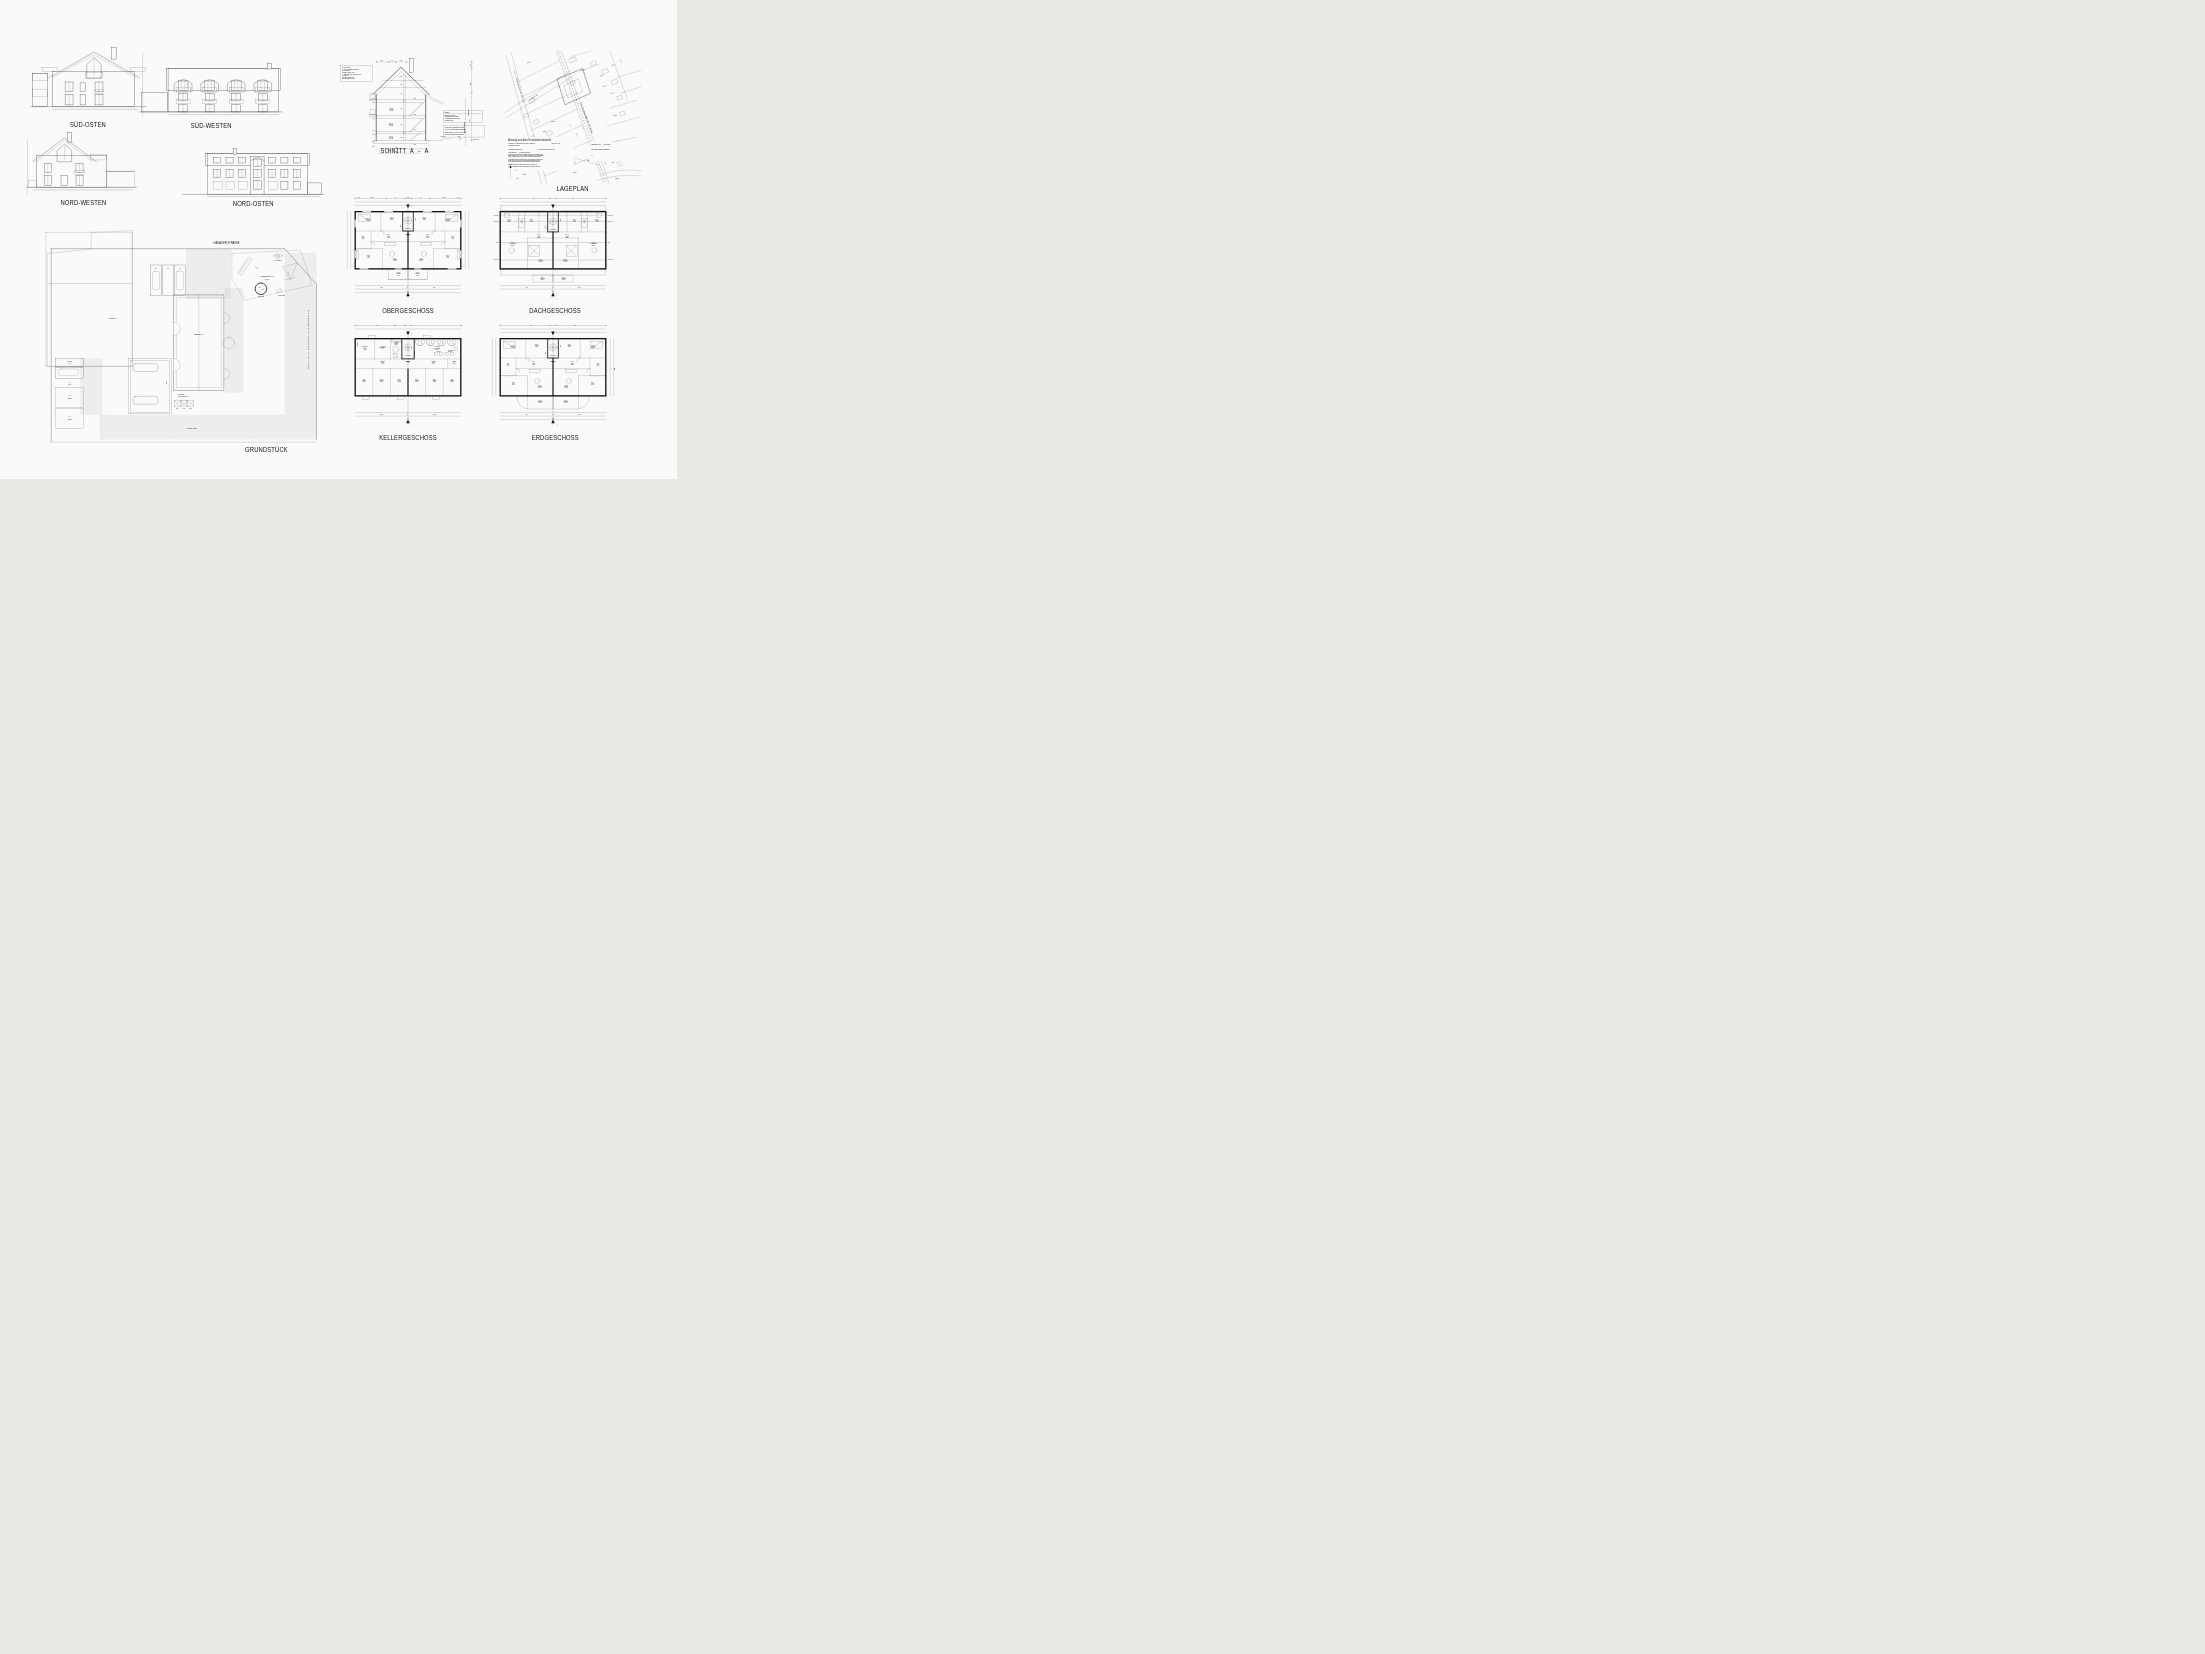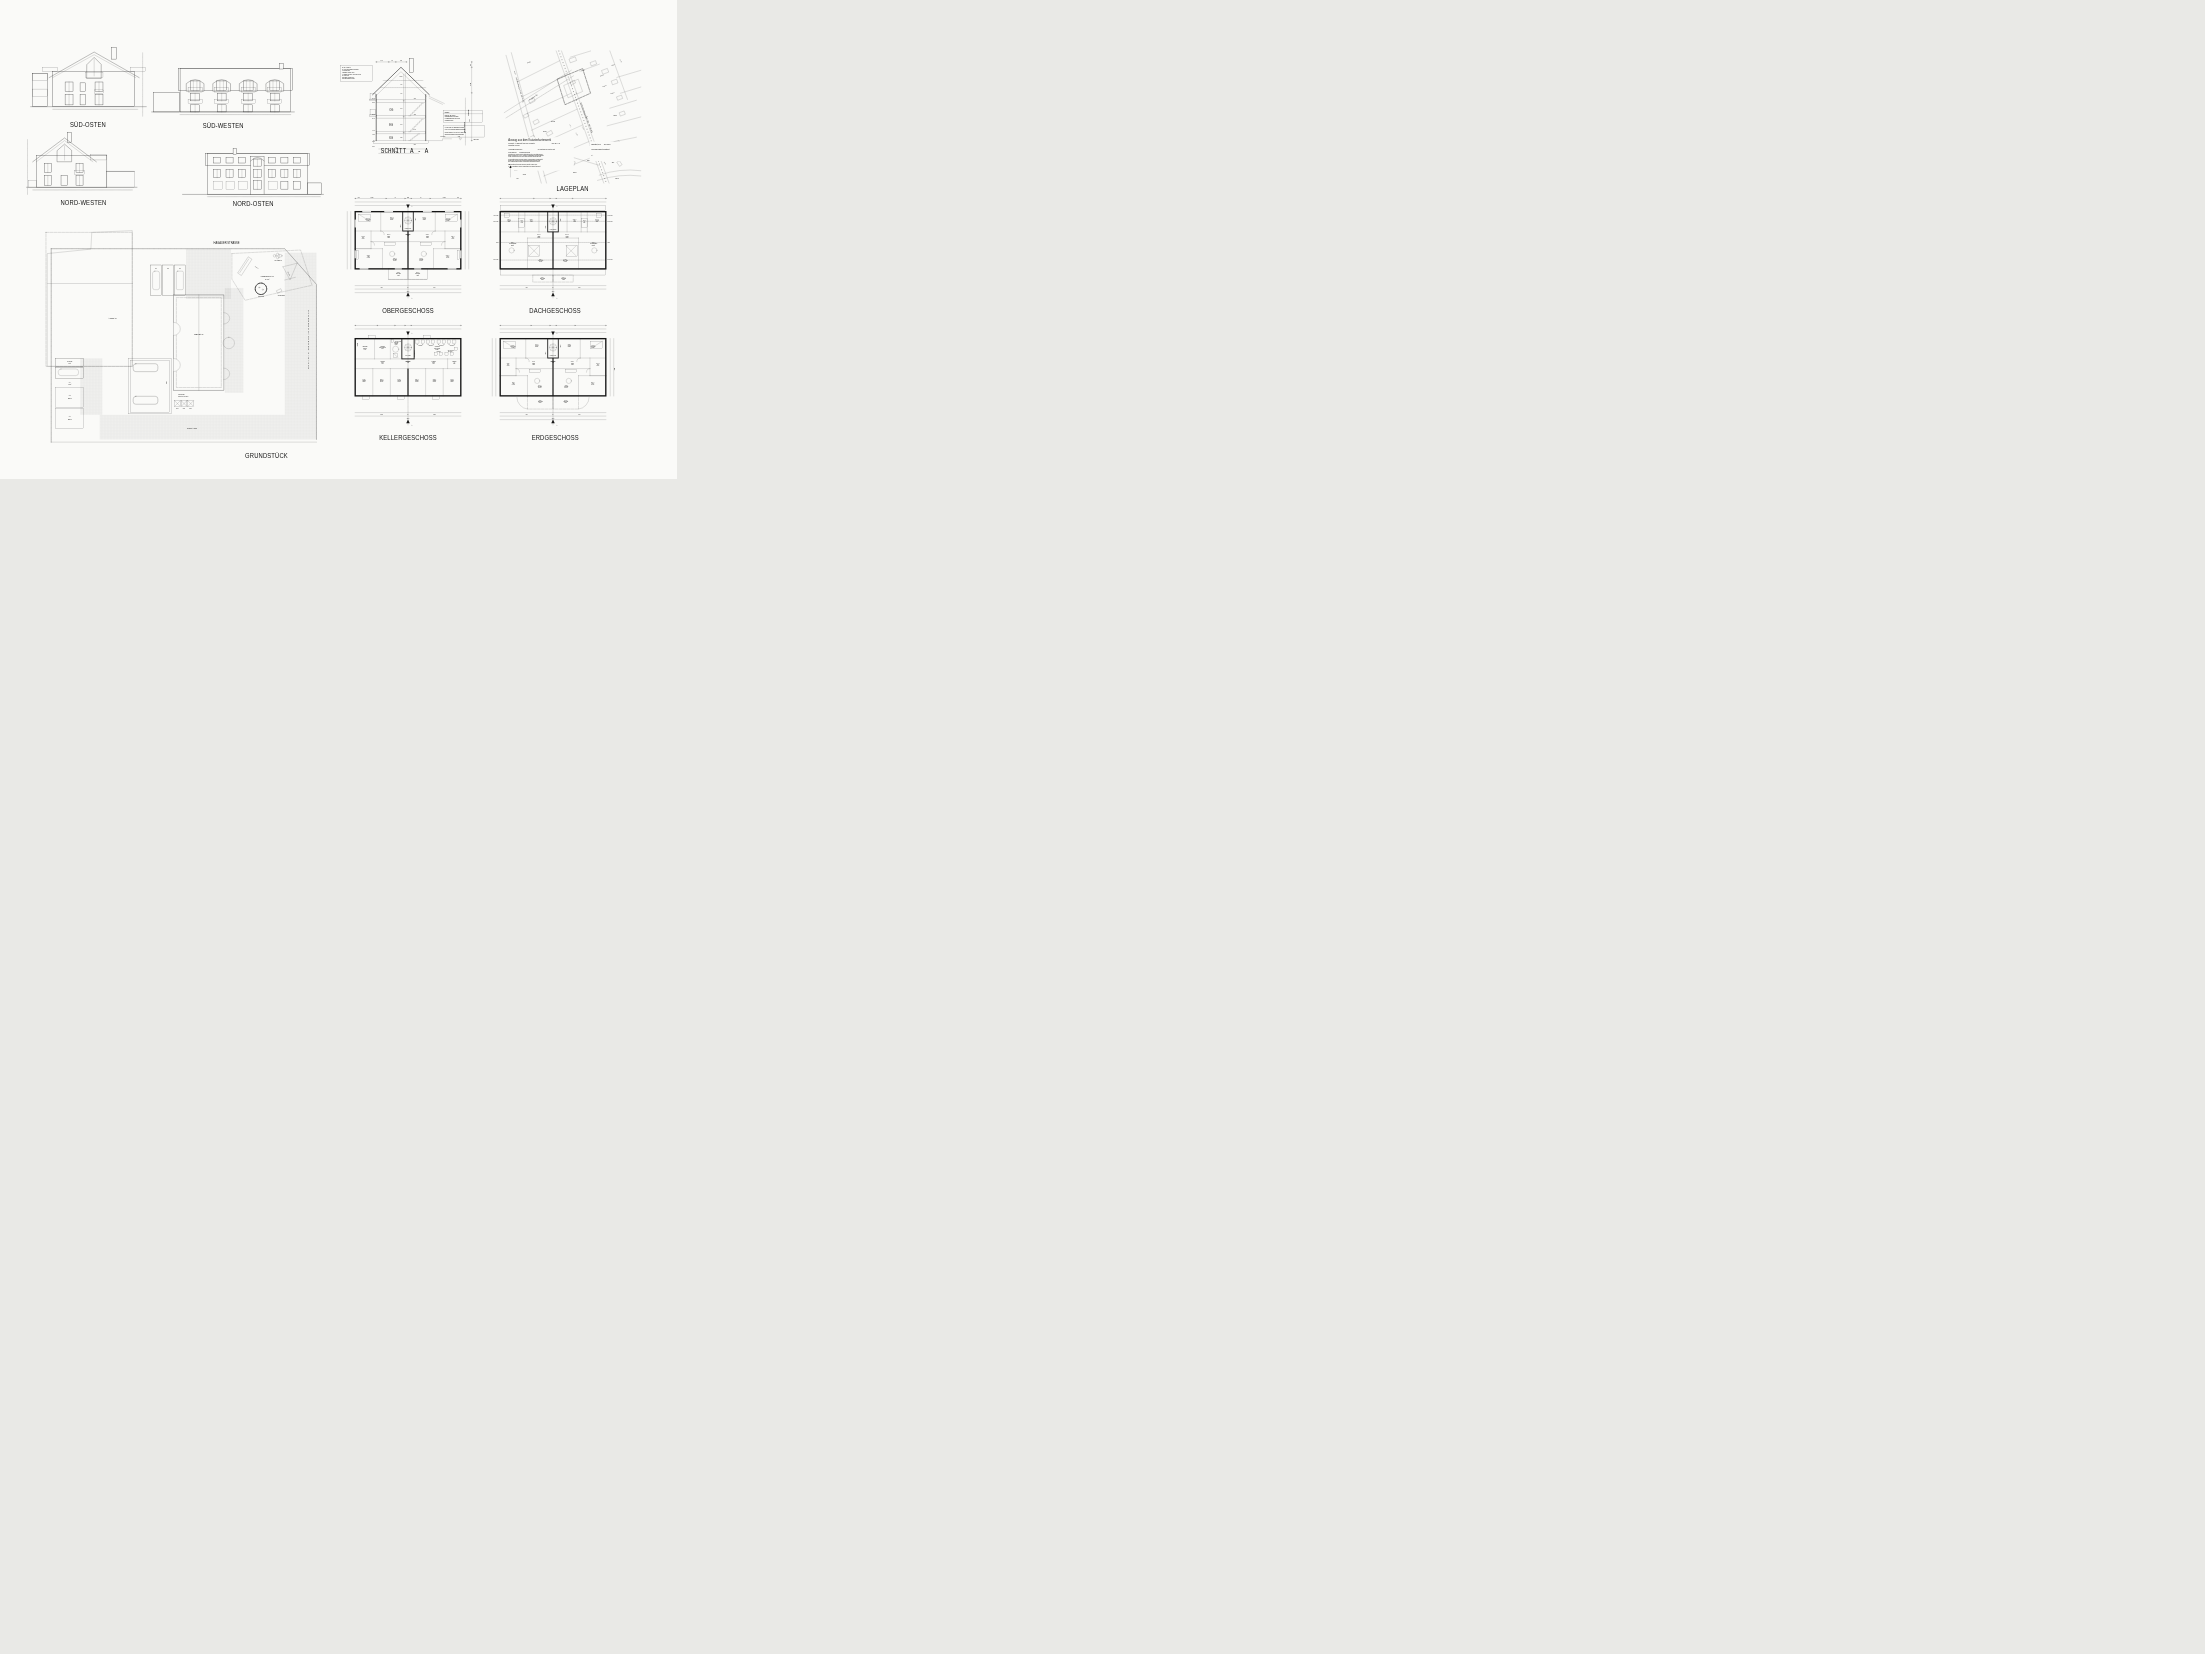--- a/index.html
+++ b/index.html
@@ -4,21 +4,21 @@
 <style>
   html,body{margin:0;padding:0;background:#e9e9e6;}
   .sheet{position:relative;width:677px;height:479px;background:#fafaf8;overflow:hidden;
          font-family:"Liberation Sans",sans-serif;color:#1d1d1d;}
   figure.panel{position:absolute;margin:0;padding:0;}
   svg{display:block;overflow:visible;}
   figcaption{display:flex;justify-content:center;margin-top:0.9px;}
   .cap{font-size:7.5px;font-weight:400;letter-spacing:0.2px;color:#111;
        transform:scaleX(.78);transform-origin:center;white-space:nowrap;}
   figcaption.schn{position:absolute;left:12.3px;top:92px;width:106px;font-family:Liberation Mono, monospace;}
-  figcaption.grund{position:absolute;left:175px;top:224px;width:106px;}
+  figcaption.grund{position:absolute;left:175px;top:218px;width:106px;}
   
   .ln{fill:none;stroke:#2e2e2e;stroke-width:.7;stroke-linecap:square;}
   .th{stroke-width:.35;}
   .md{stroke-width:.5;}
   .w2{stroke-width:1.4;}
   .wall{fill:none;stroke:#161616;stroke-width:3.1;}
   .wall2{fill:none;stroke:#161616;stroke-width:1.9;}
   .dash{stroke-dasharray:3 1.8;}
   .ldash{stroke-dasharray:6 3;}
   .dd{stroke-dasharray:7 2 1.4 2;}
@@ -98,21 +98,21 @@
     <rect x="120" y="112" width="12" height="24" class="ln"></rect>
     <rect x="154" y="112" width="18" height="24" class="ln"></rect>
           <line x1="163" y1="112" x2="163" y2="136" class="ln th"></line>
   </g>
 </svg>
 <figcaption>
         <span class="cap">SÜD-OSTEN</span>
       </figcaption>
 </figure>
 
-<figure class="panel" style="left:150px;top:49px;width:146px;height:84px">
+<figure class="panel" style="left:138px;top:49px;width:146px;height:84px">
 <svg viewBox="0 0 330 160" width="146" height="71">
   <g>
     <line x1="4" y1="142" x2="326" y2="142" class="ln"></line>
     <line x1="68" y1="148" x2="318" y2="148" class="ln th dot"></line>
   </g>
   <rect x="8" y="98" width="58" height="44" class="ln"></rect>
   <g>
     <rect x="68" y="44" width="250" height="98" class="ln"></rect>
     <rect x="64" y="44" width="258" height="50" fill="url(#vhatch)" class="ln"></rect>
     <rect x="292" y="32" width="9" height="13" class="ln bg"></rect>

